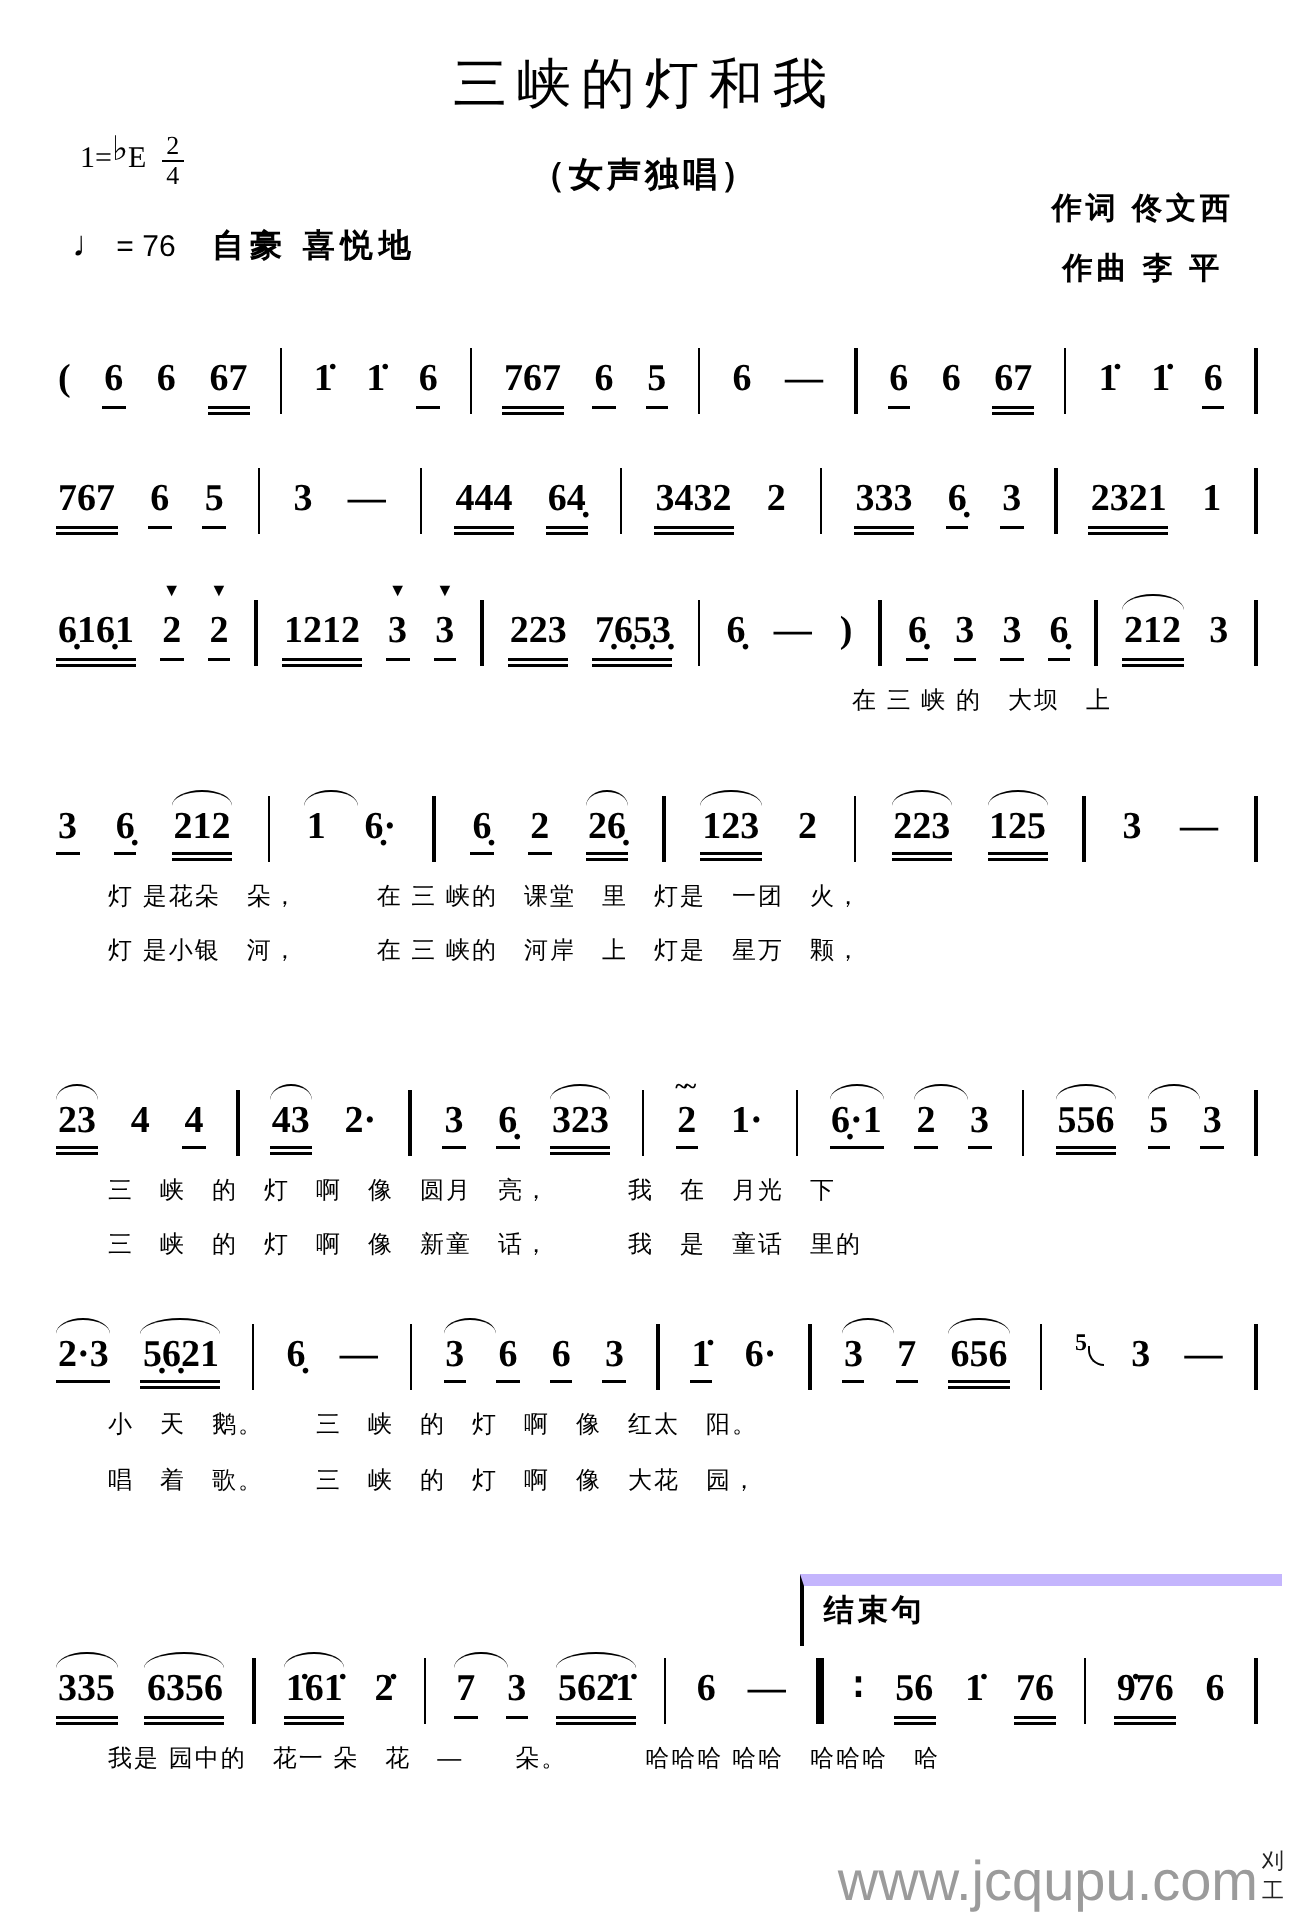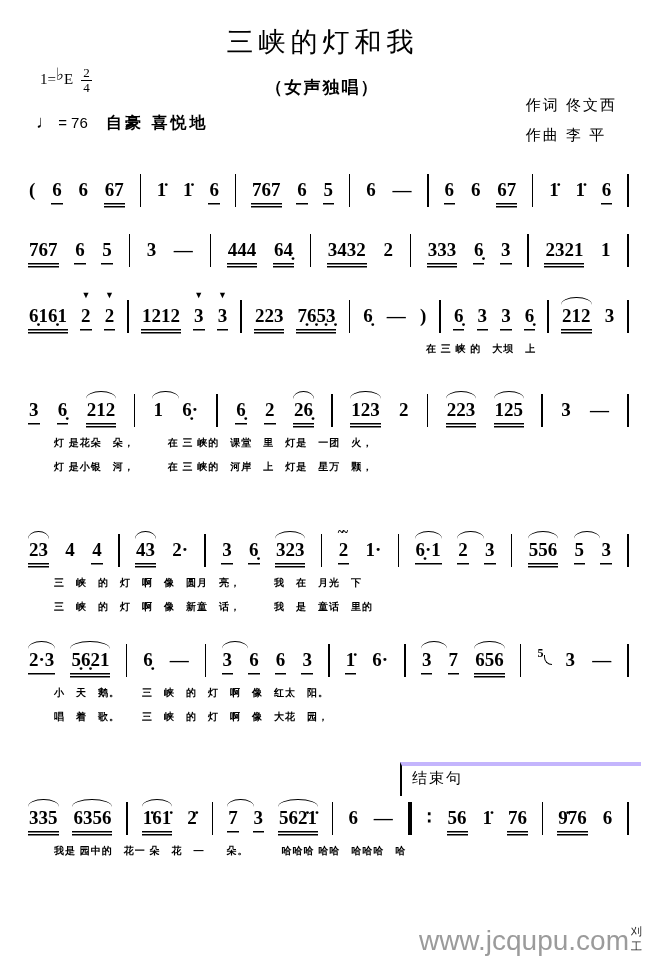--- a/index.html
+++ b/index.html
@@ -13,22 +13,22 @@
             font-size:17px;font-weight:bold;letter-spacing:2px;}
   .keyblock{position:absolute;left:40px;top:66px;font-size:15px;
             font-family:"Liberation Serif",serif;}
   .keyblock .flat{font-size:17px;position:relative;top:-4px;}
   .frac{display:inline-flex;flex-direction:column;text-align:center;line-height:1.05;
         vertical-align:middle;margin-left:8px;font-size:13px;}
   .frac .num{border-bottom:1px solid #000;padding:0 2px;}
   .tempoline{position:absolute;left:36px;top:112px;font-size:15px;}
   .tempoline .note{font-size:18px;}
   .tempoline .expr{font-weight:bold;font-size:16px;margin-left:14px;letter-spacing:3px;}
-  .credits{position:absolute;right:28px;top:90px;font-weight:normal;font-size:15px;
-           line-height:2.0;letter-spacing:2px;text-align:left;}
+  .credits{position:absolute;right:28px;top:90px;font-weight:bold;font-size:15px;
+           line-height:2.0;letter-spacing:2px;text-align:center;}
   
   #score{position:relative;}
   .sys{position:relative;}
   .notes{display:flex;justify-content:space-between;align-items:flex-end;
          margin:0 16px 0 28px;min-height:36px;
          font-family:"Liberation Serif",serif;font-weight:bold;font-size:19px;}
   .tk{position:relative;display:inline-block;line-height:22px;padding:0 1px 7px 1px;
       background-repeat:no-repeat;white-space:nowrap;}
   .u1{background-image:linear-gradient(#000,#000);
       background-size:100% 1.5px;background-position:0 calc(100% - 4px);}
@@ -42,24 +42,24 @@
   .barh{width:4px;height:33px;background:#000;margin-bottom:1px;}
   .p{padding-bottom:7px;}
   .acc{position:absolute;top:-14px;left:50%;transform:translateX(-50%);
        font-size:9px;line-height:1;}
   .mor{position:absolute;top:-13px;left:0;font-size:12px;letter-spacing:-2px;
        font-weight:bold;line-height:1;}
   .g{font-size:12px;position:relative;top:-13px;margin-right:-4px;padding-bottom:0;}
   .g::after{content:"";display:inline-block;width:7px;height:9px;
        border-left:1.3px solid #000;border-bottom:1.3px solid #000;
        border-radius:0 0 0 9px;vertical-align:-8px;margin-left:1px;}
-  .lyr{margin:6px 10px 0 28px;font-weight:bold;font-size:10px;line-height:1.8;
+  .lyr{margin:6px 10px 0 28px;font-weight:normal;font-size:12px;line-height:1.8;
        white-space:pre;letter-spacing:1px;}
-  .endbox{margin:0 4px 4px 62%;border-top:4px solid #c4b5fd;border-left:2px solid #000;
-       padding:3px 0 8px 10px;font-weight:normal;font-size:15px;letter-spacing:2px;}
+  .endbox{margin:0 4px 4px 62%;border-top:6px solid #c4b5fd;border-left:2px solid #000;
+       padding:3px 0 8px 10px;font-weight:bold;font-size:15px;letter-spacing:2px;}
   
   .wm{position:absolute;right:16px;bottom:6px;font-size:28px;color:#9b9b9b;
       font-family:"Liberation Sans",sans-serif;letter-spacing:0;}
   .edge{position:absolute;right:0;bottom:10px;width:14px;font-size:11px;
         line-height:1.3;color:#222;word-break:break-all;}
 </style>
 </head>
 <body>
 
 <div id="page">

